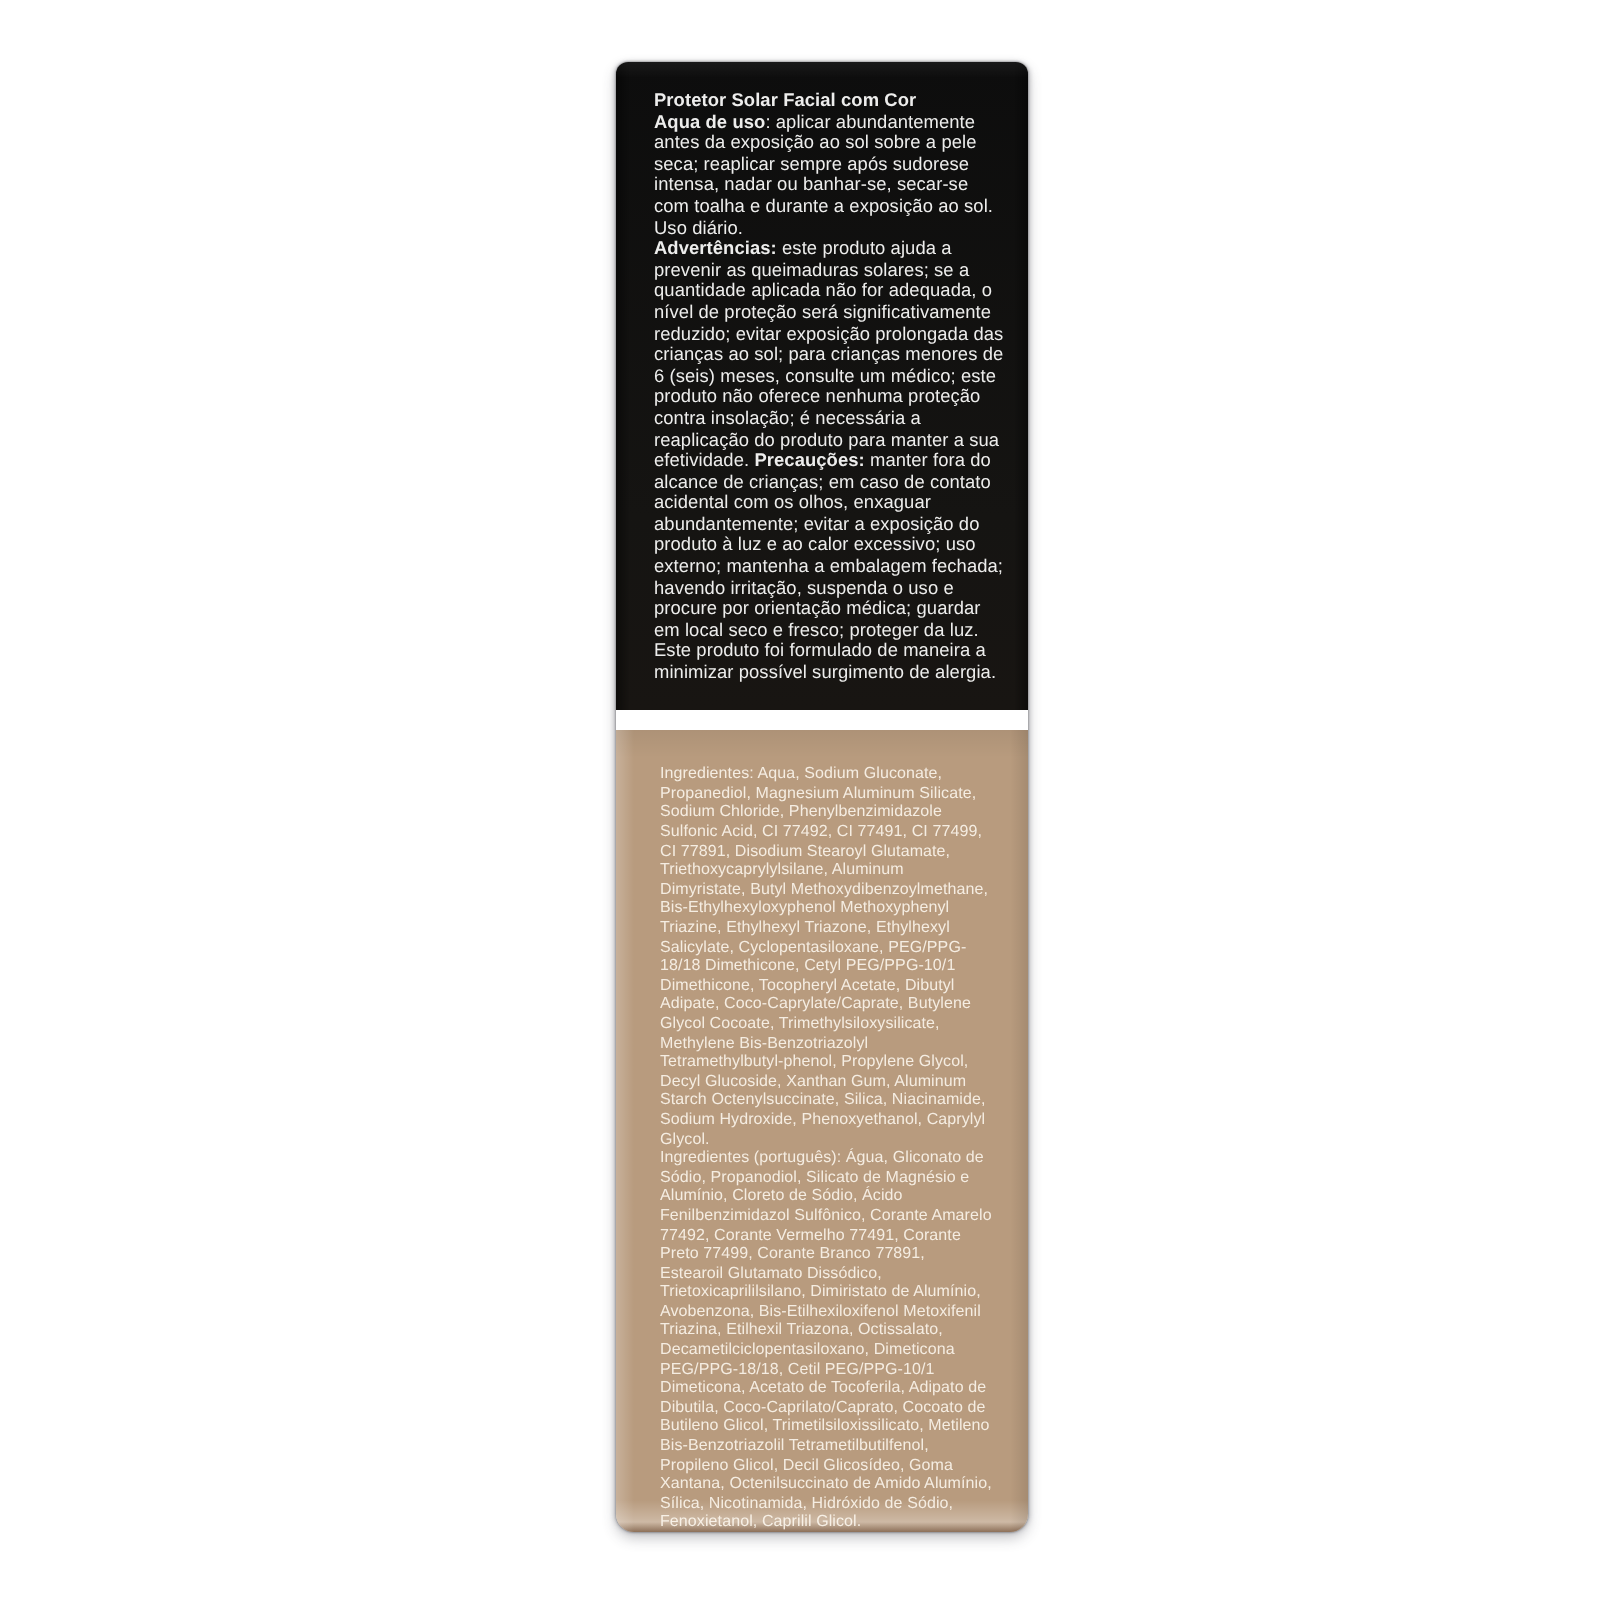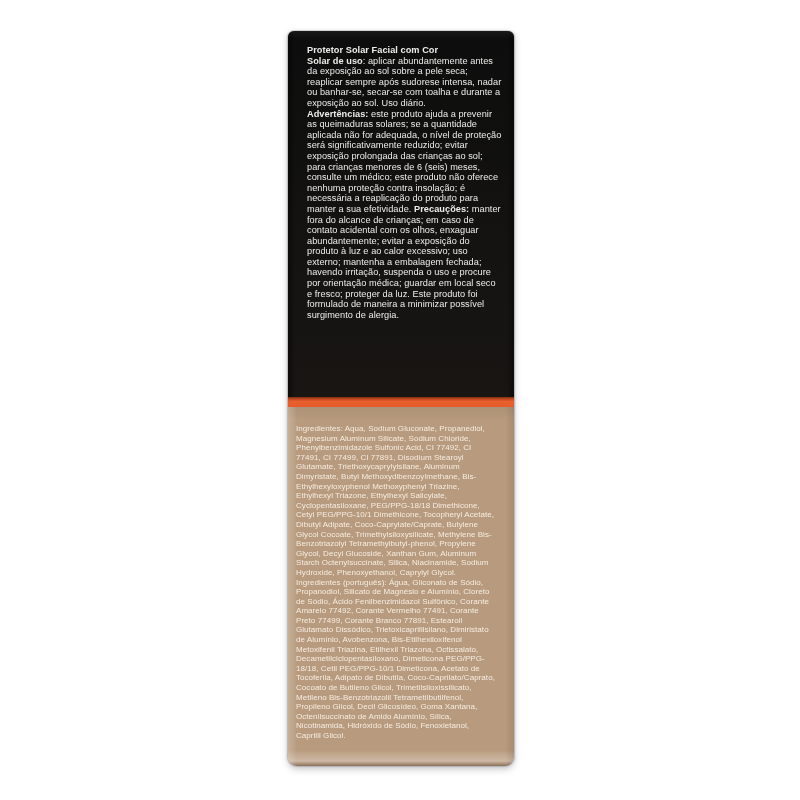--- a/index.html
+++ b/index.html
@@ -12,33 +12,34 @@
   }
   .scene {
     position: relative;
     width: 800px;
     height: 800px;
     overflow: hidden;
     background: #ffffff;
   }
   .box {
     position: absolute;
-    left: 288px;
+    left: 308px;
     top: 31px;
-    width: 226px;
+    width: 206px;
     height: 735px;
     display: flex;
     flex-direction: column;
     border-radius: 6px 6px 9px 9px;
     overflow: hidden;
     box-shadow:
       0 0 1px rgba(40,40,40,0.6),
       0 3px 7px rgba(60,60,70,0.30),
       -1px 0 2px rgba(80,80,90,0.25),
       1px 0 2px rgba(80,80,90,0.25);
+    align-items: flex-end;
   }
   .panel-black {
     box-sizing: border-box;
     height: 366px;
     padding: 14px 12px 0 19px;
     background:
       linear-gradient(180deg, rgba(255,255,255,0.05) 0, rgba(255,255,255,0) 8px),
       linear-gradient(90deg, rgba(0,0,0,0.45) 0, rgba(0,0,0,0) 7px, rgba(0,0,0,0) calc(100% - 7px), rgba(0,0,0,0.45) 100%),
       linear-gradient(180deg, #0d0d0d 0%, #151412 70%, #181512 100%);
     color: #ededec;
@@ -50,41 +51,41 @@
   .panel-black .title { font-weight: bold; }
   .panel-black b { font-weight: bold; }
   .stripe {
     height: 10px;
     flex: 0 0 10px;
     background: linear-gradient(180deg, #7e2d14 0%, #c44a20 22%, #e8602d 45%, #e65a2d 100%);
   }
   .panel-tan {
     box-sizing: border-box;
     flex: 1;
-    padding: 17px 18px 0 8px;
+    padding: 17px 18px 0 22px;
     background:
       linear-gradient(90deg, rgba(255,255,255,0.22) 0, rgba(255,255,255,0) 9px, rgba(255,255,255,0) calc(100% - 9px), rgba(0,0,0,0.10) 100%),
       linear-gradient(180deg, rgba(0,0,0,0.06) 0, rgba(0,0,0,0) 14px, rgba(0,0,0,0) calc(100% - 16px), rgba(255,255,255,0.30) calc(100% - 5px), rgba(105,77,58,0.55) 100%),
       #b89b7e;
     color: rgba(255,250,242,0.86);
     font-size: 8px;
     line-height: 9.6px;
     letter-spacing: 0.05px;
   }
   .panel-tan p { margin: 0; }
 </style>
 </head>
 <body>
 
 <div class="scene">
   <div class="box">
 
     <div class="panel-black">
       <p class="title">Protetor Solar Facial com Cor</p>
-      <p><b>Solar de uso</b><span>: aplicar abundantemente antes da exposição ao sol sobre a pele seca; reaplicar sempre após sudorese intensa, nadar ou banhar-se, secar-se com toalha e durante a exposição ao sol. Uso diário.</span></p>
+      <p><b>Aqua de uso</b><span>: aplicar abundantemente antes da exposição ao sol sobre a pele seca; reaplicar sempre após sudorese intensa, nadar ou banhar-se, secar-se com toalha e durante a exposição ao sol. Uso diário.</span></p>
       <p><b>Advertências:</b><span> este produto ajuda a prevenir as queimaduras solares; se a quantidade aplicada não for adequada, o nível de proteção será significativamente reduzido; evitar exposição prolongada das crianças ao sol; para crianças menores de 6 (seis) meses, consulte um médico; este produto não oferece nenhuma proteção contra insolação; é necessária a reaplicação do produto para manter a sua efetividade. </span><b>Precauções:</b><span> manter fora do alcance de crianças; em caso de contato acidental com os olhos, enxaguar abundantemente; evitar a exposição do produto à luz e ao calor excessivo; uso externo; mantenha a embalagem fechada; havendo irritação, suspenda o uso e procure por orientação médica; guardar em local seco e fresco; proteger da luz. Este produto foi formulado de maneira a minimizar possível surgimento de alergia.</span></p>
     </div>
 
     <div class="stripe"></div>
 
     <div class="panel-tan">
       <p><span>Ingredientes:</span><span> Aqua, Sodium Gluconate, Propanediol, Magnesium Aluminum Silicate, Sodium Chloride, Phenylbenzimidazole Sulfonic Acid, CI 77492, CI 77491, CI 77499, CI 77891, Disodium Stearoyl Glutamate, Triethoxycaprylylsilane, Aluminum Dimyristate, Butyl Methoxydibenzoylmethane, Bis-Ethylhexyloxyphenol Methoxyphenyl Triazine, Ethylhexyl Triazone, Ethylhexyl Salicylate, Cyclopentasiloxane, PEG/PPG-18/18 Dimethicone, Cetyl PEG/PPG-10/1 Dimethicone, Tocopheryl Acetate, Dibutyl Adipate, Coco-Caprylate/Caprate, Butylene Glycol Cocoate, Trimethylsiloxysilicate, Methylene Bis-Benzotriazolyl Tetramethylbutyl-phenol, Propylene Glycol, Decyl Glucoside, Xanthan Gum, Aluminum Starch Octenylsuccinate, Silica, Niacinamide, Sodium Hydroxide, Phenoxyethanol, Caprylyl Glycol.</span></p>
       <p><span>Ingredientes (português):</span><span> Água, Gliconato de Sódio, Propanodiol, Silicato de Magnésio e Alumínio, Cloreto de Sódio, Ácido Fenilbenzimidazol Sulfônico, Corante Amarelo 77492, Corante Vermelho 77491, Corante Preto 77499, Corante Branco 77891, Estearoil Glutamato Dissódico, Trietoxicaprililsilano, Dimiristato de Alumínio, Avobenzona, Bis-Etilhexiloxifenol Metoxifenil Triazina, Etilhexil Triazona, Octissalato, Decametilciclopentasiloxano, Dimeticona PEG/PPG-18/18, Cetil PEG/PPG-10/1 Dimeticona, Acetato de Tocoferila, Adipato de Dibutila, Coco-Caprilato/Caprato, Cocoato de Butileno Glicol, Trimetilsiloxissilicato, Metileno Bis-Benzotriazolil Tetrametilbutilfenol, Propileno Glicol, Decil Glicosídeo, Goma Xantana, Octenilsuccinato de Amido Alumínio, Sílica, Nicotinamida, Hidróxido de Sódio, Fenoxietanol, Caprilil Glicol.</span></p>
     </div>
 

